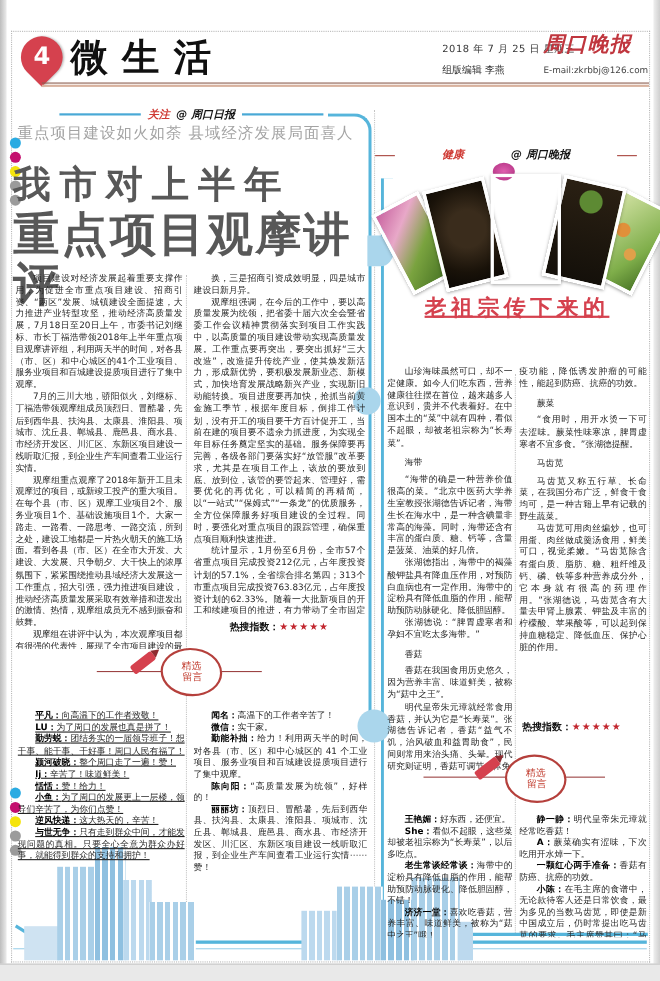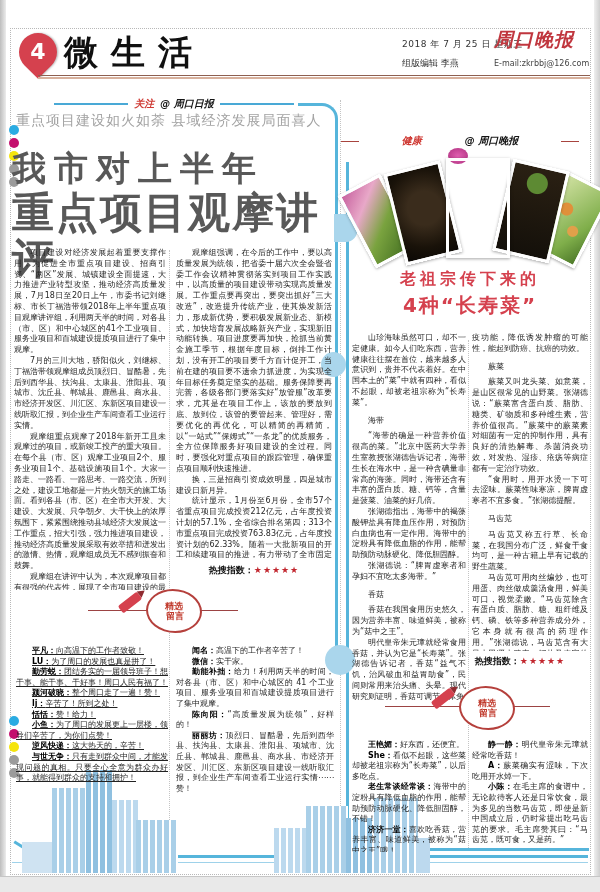--- a/index.html
+++ b/index.html
@@ -53,28 +53,28 @@
   .bot-line2{left:12px;top:862px;width:576px;height:1px;background:#9ed2ea;}
   .bot-diag{left:10px;top:855px;width:28px;height:3px;background:#56b5db;transform:rotate(32deg);transform-origin:right center;}
   
   .div-line{position:absolute;height:1px;background:#9c4343;}
   .pen{position:absolute;width:24px;height:9px;background:#d5414e;border-radius:2px;transform:rotate(-38deg);}
   .pen:after{content:"";position:absolute;right:-7px;top:0;border-top:4.5px solid transparent;
              border-bottom:4.5px solid transparent;border-left:7px solid #8f2b30;}
   .bubble{position:absolute;width:52px;height:40px;background:#fff;border:2px solid #b5403c;
           border-radius:55% 60% 55% 60%;display:flex;flex-direction:column;align-items:center;
           justify-content:center;z-index:3;}
-  .bubble span{color:#c0392b;font-weight:bold;font-size:9px;line-height:10px;}
+  .bubble span{color:#c0392b;font-weight:normal;font-size:9px;line-height:10px;}
   .bubble .ind{margin-left:2px;}
   .cmt{font-size:8px;line-height:10.6px;text-align:justify;text-indent:2em;color:#262626;}
   .cmt b{color:#000;}
   
   .photo{position:absolute;border:3px solid #fff;box-shadow:0 1px 3px rgba(0,0,0,.35);}
   .headline-r{left:352px;top:266px;width:236px;text-align:center;color:#d5414e;font-weight:bold;}
-  .headline-r .l1{font-size:16px;line-height:26px;letter-spacing:4px;}
+  .headline-r .l1{font-size:20px;line-height:26px;letter-spacing:4px;text-decoration:underline;}
   .headline-r .l2{font-size:20px;line-height:26px;letter-spacing:2px;}
   
   .bld{position:absolute;background:#a9cfe8;}
   .win{background:repeating-linear-gradient(90deg,#a9cfe8 0 5px,#ffffff 5px 7px);}
   .win2{background:repeating-linear-gradient(90deg,#8fc0e0 0 5px,#ffffff 5px 7px);}
   .win3{background:repeating-linear-gradient(90deg,#bcd9ee 0 5px,#ffffff 5px 7px);}
 </style>
 </head>
 <body>
 
@@ -129,22 +129,22 @@
     <div class="l2">重点项目观摩讲评</div>
   </div>
 
   <div class="abs bodytext" style="left:14px;top:248px;width:152px;height:342px;overflow:hidden;">
     <p>项目建设对经济发展起着重要支撑作用，为促进全市重点项目建设、招商引资、“两区”发展、城镇建设全面提速，大力推进产业转型攻坚，推动经济高质量发展，7月18日至20日上午，市委书记刘继标、市长丁福浩带领2018年上半年重点项目观摩讲评组，利用两天半的时间，对各县（市、区）和中心城区的41个工业项目、服务业项目和百城建设提质项目进行了集中观摩。</p>
     <p>7月的三川大地，骄阳似火，刘继标、丁福浩带领观摩组成员顶烈日、冒酷暑，先后到西华县、扶沟县、太康县、淮阳县、项城市、沈丘县、郸城县、鹿邑县、商水县、市经济开发区、川汇区、东新区项目建设一线听取汇报，到企业生产车间查看工业运行实情。</p>
     <p>观摩组重点观摩了2018年新开工且未观摩过的项目，或新竣工投产的重大项目。在每个县（市、区）观摩工业项目2个、服务业项目1个、基础设施项目1个。大家一路走、一路看、一路思考、一路交流，所到之处，建设工地都是一片热火朝天的施工场面。看到各县（市、区）在全市大开发、大建设、大发展、只争朝夕、大干快上的浓厚氛围下，紧紧围绕推动县域经济大发展这一工作重点，招大引强，强力推进项目建设，推动经济高质量发展采取有效举措和迸发出的激情、热情，观摩组成员无不感到振奋和鼓舞。</p>
     <p>观摩组在讲评中认为，本次观摩项目都有很强的代表性，展现了全市项目建设的最新态势，体现了大家抓落实、促发展的力度，并呈现出四大特点：一是产业结构不断优化，二是发展动能持续转</p>
   </div>
   <div class="abs bodytext" style="left:176px;top:248px;width:156px;height:310px;overflow:hidden;">
+    <p>换，三是招商引资成效明显，四是城市建设日新月异。</p>
     <p>观摩组强调，在今后的工作中，要以高质量发展为统领，把省委十届六次全会暨省委工作会议精神贯彻落实到项目工作实践中，以高质量的项目建设带动实现高质量发展。工作重点要再突出，要突出抓好“三大改造”，改造提升传统产业，使其焕发新活力，形成新优势，要积极发展新业态、新模式，加快培育发展战略新兴产业，实现新旧动能转换。项目进度要再加快，抢抓当前黄金施工季节，根据年度目标，倒排工作计划，没有开工的项目要千方百计促开工，当前在建的项目要不遗余力抓进度，为实现全年目标任务奠定坚实的基础。服务保障要再完善，各级各部门要落实好“放管服”改革要求，尤其是在项目工作上，该放的要放到底、放到位，该管的要管起来、管理好，需要优化的再优化，可以精简的再精简，以“一站式”“保姆式”“一条龙”的优质服务，全方位保障服务好项目建设的全过程。同时，要强化对重点项目的跟踪管理，确保重点项目顺利快速推进。</p>
-    <p>换，三是招商引资成效明显，四是城市建设日新月异。</p>
     <p>统计显示，1月份至6月份，全市57个省重点项目完成投资212亿元，占年度投资计划的57.1%，全省综合排名第四；313个市重点项目完成投资763.83亿元，占年度投资计划的62.33%。随着一大批新项目的开工和续建项目的推进，有力带动了全市固定资产投资，全市二星级产业集聚区达到7个，一星级产业集聚区3个，二星级服务业“两区”3个，一星级服务业“两区”2个。</p>
   </div>
   <div class="abs hot" style="left:176px;top:564px;width:156px;">
     <span>热搜指数：</span><span class="stars">★★★★★</span>
   </div>
 
   <div class="abs" style="left:88px;top:588px;width:150px;height:46px;">
     <div class="div-line" style="left:0;top:22px;width:150px;"></div>
     <div class="pen" style="left:30px;top:10px;"></div>
     <div class="bubble" style="left:58px;top:1px;">
@@ -159,21 +159,21 @@
     <div class="dot" style="background:#f5e40c;"></div>
     <div class="dot" style="background:#9b9b9b;"></div>
     <div class="dot" style="background:#9b9b9b;"></div>
   </div>
 
   <div class="abs" style="left:16px;top:646px;width:152px;height:184px;overflow:hidden;z-index:2;text-decoration:underline;">
     <p class="cmt"><b>平凡：</b><span>向高温下的工作者致敬！</span></p>
     <p class="cmt"><b>LU：</b><span>为了周口的发展也真是拼了！</span></p>
     <p class="cmt"><b>勤劳蜕：</b><span>团结务实的一届领导班子！想干事、能干事、干好事！周口人民有福了！</span></p>
     <p class="cmt"><b>颍河破晓：</b><span>整个周口走了一遍！赞！</span></p>
-    <p class="cmt"><b>lj：</b><span>辛苦了！所到之处！</span></p>
+    <p class="cmt"><b>lj：</b><span>辛苦了！味道鲜美！</span></p>
     <p class="cmt"><b>恬恬：</b><span>赞！给力！</span></p>
     <p class="cmt"><b>小鱼：</b><span>为了周口的发展更上一层楼，领导们辛苦了，为你们点赞！</span></p>
     <p class="cmt"><b>逆风快递：</b><span>这大热天的，辛苦！</span></p>
     <p class="cmt"><b>与世无争：</b><span>只有走到群众中间，才能发现问题的真相。只要全心全意为群众办好事，就能得到群众的支持和拥护！</span></p>
   </div>
   <div class="abs" style="left:176px;top:646px;width:158px;height:184px;overflow:hidden;z-index:2;">
     <p class="cmt"><b>闻名：</b><span>高温下的工作者辛苦了！</span></p>
     <p class="cmt"><b>微信：</b><span>实干家。</span></p>
     <p class="cmt"><b>勤能补拙：</b><span>给力！利用两天半的时间，对各县（市、区）和中心城区的 41 个工业项目、服务业项目和百城建设提质项目进行了集中观摩。</span></p>
     <p class="cmt"><b>陈向阳：</b><span>“高质量发展为统领”，好样的！</span></p>
@@ -204,37 +204,35 @@
     <div class="photo" style="left:2px;top:30px;width:42px;height:76px;z-index:1;transform:rotate(-28deg);background:linear-gradient(140deg,#c863a0 0%,#e8a8c8 28%,#7aa33f 58%,#3f6b1f 100%);"></div>
     <div class="photo" style="left:42px;top:16px;width:52px;height:88px;z-index:2;transform:rotate(-14deg);background:radial-gradient(circle at 55% 45%,#3a2c1c 0 30%,#191209 70%,#0b0805 100%);"></div>
     <div class="photo" style="left:94px;top:8px;width:58px;height:94px;z-index:3;transform:rotate(0deg);background:radial-gradient(circle at 28% 26%,#6b3a1a 0 12px,transparent 13px),radial-gradient(circle at 68% 22%,#7a4520 0 13px,transparent 14px),radial-gradient(circle at 40% 58%,#5c globalThis,transparent 0),radial-gradient(circle at 42% 60%,#55300f 0 15px,transparent 16px),radial-gradient(circle at 78% 66%,#6b3a1a 0 12px,transparent 13px),linear-gradient(#e4d2ac,#caa972);"></div>
     <div class="photo" style="left:150px;top:14px;width:52px;height:88px;z-index:2;transform:rotate(13deg);background:radial-gradient(circle at 50% 18%,#5d8a33 0 10px,transparent 11px),linear-gradient(#2a2013,#14100a);"></div>
     <div class="photo" style="left:194px;top:28px;width:44px;height:78px;z-index:1;transform:rotate(27deg);background:radial-gradient(circle at 30% 40%,#e0903a 0 6px,transparent 7px),radial-gradient(circle at 65% 62%,#e0a04a 0 5px,transparent 6px),linear-gradient(120deg,#cfe0a0,#7fae4a 70%,#4e7a2a);"></div>
     <div class="abs" style="left:96px;top:-2px;width:20px;height:16px;border-radius:50%;background:radial-gradient(#e060b0,#b03080);z-index:0;"></div>
   </div>
 
   <div class="abs headline-r">
     <div class="l1">老祖宗传下来的</div>
-    <div class="l2">4种“长寿菜”</div>
   </div>
 
   <div class="abs bodytext" style="left:352px;top:333px;width:114px;height:368px;overflow:hidden;">
     <p>山珍海味虽然可口，却不一定健康。如今人们吃东西，营养健康往往摆在首位，越来越多人意识到，贵并不代表着好。在中国本土的“菜”中就有四种，看似不起眼，却被老祖宗称为“长寿菜”。</p>
     <p class="subhead">海带</p>
     <p>“海带的确是一种营养价值很高的菜。”北京中医药大学养生室教授张湖德告诉记者，海带生长在海水中，是一种含碘量非常高的海藻。同时，海带还含有丰富的蛋白质、糖、钙等，含量是菠菜、油菜的好几倍。</p>
     <p>张湖德指出，海带中的褐藻酸钾盐具有降血压作用，对预防白血病也有一定作用。海带中的淀粉具有降低血脂的作用，能帮助预防动脉硬化、降低胆固醇。</p>
     <p>张湖德说：“脾胃虚寒者和孕妇不宜吃太多海带。”</p>
     <p class="subhead">香菇</p>
     <p>香菇在我国食用历史悠久，因为营养丰富、味道鲜美，被称为“菇中之王”。</p>
     <p>明代皇帝朱元璋就经常食用香菇，并认为它是“长寿菜”。张湖德告诉记者，香菇“益气不饥，治风破血和益胃助食”，民间则常用来治头痛、头晕。现代研究则证明，香菇可调节人体免</p>
   </div>
   <div class="abs bodytext" style="left:472px;top:333px;width:116px;height:318px;overflow:hidden;">
     <p style="text-indent:0;">疫功能，降低诱发肿瘤的可能性，能起到防癌、抗癌的功效。</p>
     <p class="subhead">蕨菜</p>
-    <p>蕨菜又叫龙头菜、如意菜，是山区很常见的山野菜。张湖德说：“蕨菜富含蛋白质、脂肪、糖类、矿物质和多种维生素，营养价值很高。”蕨菜中的蕨菜素对细菌有一定的抑制作用，具有良好的清热解毒、杀菌消炎功效，对发热、湿疹、疮疡等病症都有一定治疗功效。</p>
     <p>“食用时，用开水烫一下可去涩味。蕨菜性味寒凉，脾胃虚寒者不宜多食。”张湖德提醒。</p>
     <p class="subhead">马齿苋</p>
     <p>马齿苋又称五行草、长命菜，在我国分布广泛，鲜食干食均可，是一种古籍上早有记载的野生蔬菜。</p>
     <p>马齿苋可用肉丝煸炒，也可用蛋、肉丝做成羹汤食用，鲜美可口，视觉柔嫩。“马齿苋除含有蛋白质、脂肪、糖、粗纤维及钙、磷、铁等多种营养成分外，它本身就有很高的药理作用。”张湖德说，马齿苋含有大量去甲肾上腺素、钾盐及丰富的柠檬酸、苹果酸等，可以起到保持血糖稳定、降低血压、保护心脏的作用。</p>
   </div>
   <div class="abs hot" style="left:452px;top:655px;width:136px;">
     <span>热搜指数：</span><span class="stars">★★★★★</span>
   </div>
 
   <div class="abs" style="left:385px;top:686px;width:165px;height:46px;">
@@ -249,17 +247,18 @@
   <div class="abs" style="left:352px;top:740px;width:114px;height:112px;overflow:hidden;z-index:2;">
     <p class="cmt"><b>王艳媚：</b><span>好东西，还便宜。</span></p>
     <p class="cmt"><b>She：</b><span>看似不起眼，这些菜却被老祖宗称为“长寿菜”，以后多吃点。</span></p>
     <p class="cmt"><b>老生常谈经常谈：</b><span>海带中的淀粉具有降低血脂的作用，能帮助预防动脉硬化、降低胆固醇，不错！</span></p>
     <p class="cmt"><b>济济一堂：</b><span>喜欢吃香菇，营养丰富、味道鲜美，被称为“菇中之王”哦！</span></p>
 
   </div>
   <div class="abs" style="left:472px;top:740px;width:116px;height:112px;overflow:hidden;z-index:2;">
     <p class="cmt"><b>静一静：</b><span>明代皇帝朱元璋就经常吃香菇！</span></p>
     <p class="cmt"><b>A：</b><span>蕨菜确实有涩味，下次吃用开水焯一下。</span></p>
+    <p class="cmt"><b>一颗红心两手准备：</b><span>香菇有防癌、抗癌的功效。</span></p>
     <p class="cmt"><b>小陈：</b><span>在毛主席的食谱中，无论款待客人还是日常饮食，最为多见的当数马齿苋，即使是新中国成立后，仍时常提出吃马齿苋的要求。毛主席赞其曰：“马齿苋，既可食，又是药。”</span></p>
 
   </div>
 
 </div>
 
 </body></html>

